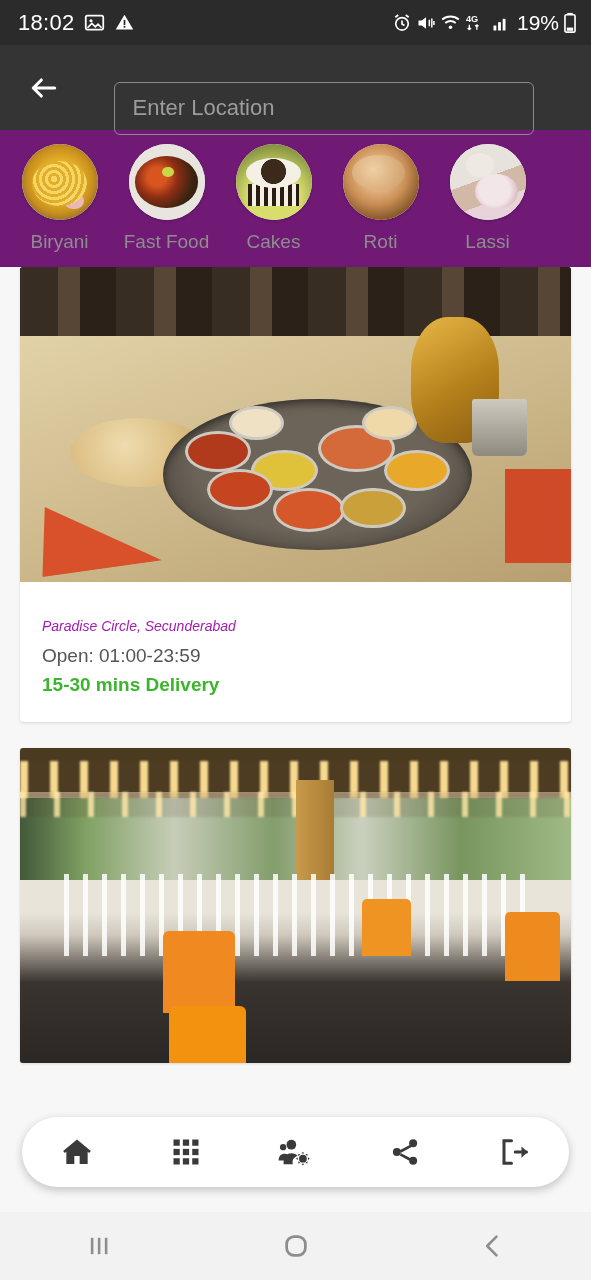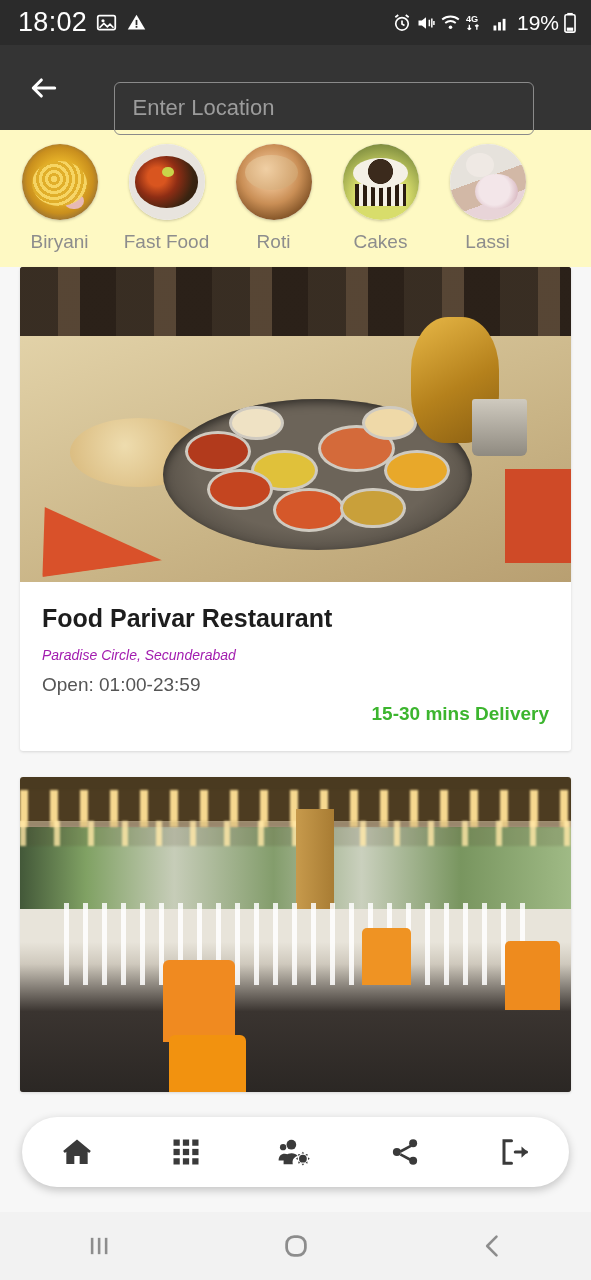--- a/index.html
+++ b/index.html
@@ -11,21 +11,21 @@
   }
   .phone { position: relative; width: 591px; height: 1280px; background: #f7f7f7; }
 
   
   .statusbar {
     height: 45px; background: #2b2b2b; color: #ffffff;
     display: flex; align-items: center; justify-content: space-between;
     padding: 0 14px 0 18px;
   }
   .sb-left { display: flex; align-items: center; gap: 9px; }
-  .sb-time { font-size: 27px; letter-spacing: .3px; }
+  .sb-time { font-size: 22px; letter-spacing: .3px; }
   .sb-right { display: flex; align-items: center; gap: 4px; }
   .sb-pct { font-size: 21px; margin-left: 2px; }
   .ico { display: inline-flex; align-items: center; justify-content: center; }
 
   
   .header {
     height: 85px; background: #343434;
     display: flex; align-items: center; padding: 0 16px;
   }
   .back-btn {
@@ -37,21 +37,21 @@
     width: 420px; height: 53px; background: transparent;
     border: 1px solid #8a8a8a; border-radius: 6px;
     color: #d8d8d8; font-size: 22px; padding: 0 18px;
     font-family: "Liberation Sans", sans-serif;
     outline: none;
   }
   .loc-input::placeholder { color: #9c9c9c; }
 
   
   .cats {
-    background: #fef9c3; height: 137px; display: flex; align-items: flex-start;
+    background: #701a75; height: 137px; display: flex; align-items: flex-start;
     padding: 14px 0 0 14px; gap: 16px; overflow: hidden;
   }
   .cat { width: 91px; flex: 0 0 91px; text-align: center; cursor: pointer; }
   .cat-circle {
     width: 76px; height: 76px; border-radius: 50%; margin: 0 auto;
     overflow: hidden; position: relative;
     box-shadow: 0 1px 3px rgba(0,0,0,.22);
     background: #ffffff;
   }
   .cat-label {
@@ -144,21 +144,21 @@
     background:#ef9323; border-radius:5px 5px 0 0; }
   .interior .chair3 { position:absolute; right:2%; top:52%; width:10%; height:22%;
     background:#ee8b1e; border-radius:5px 5px 0 0; }
   .interior .chair4 { position:absolute; left:27%; bottom:0; width:14%; height:18%;
     background:#f2920f; border-radius:6px 6px 0 0; }
 
   .card-body { padding: 22px 22px 26px 22px; }
   .r-name { font-size: 25px; font-weight: bold; color: #1d1d1d; }
   .r-addr { font-size: 14px; color: #a21caf; margin-top: 14px; font-style: italic; }
   .r-open { font-size: 19px; color: #555555; margin-top: 11px; }
-  .r-delivery { font-size: 19px; font-weight: bold; margin-top: 7px; text-align: right; }
+  .r-delivery { font-size: 19px; font-weight: bold; margin-top: 7px; }
 
   
   .fab-nav {
     position: absolute; left: 22px; right: 22px; bottom: 93px;
     height: 70px; background: #ffffff; border-radius: 38px;
     display: flex; align-items: center; justify-content: space-around;
     box-shadow: 0 3px 10px rgba(0,0,0,.22);
   }
   .fab-item { width: 64px; height: 64px; display: flex; align-items: center; justify-content: center; cursor: pointer; }
 
@@ -258,29 +258,29 @@
       <div class="cat-label">Biryani</div>
     </div>
     <div class="cat">
       <div class="cat-circle">
           <div class="art fastfood"></div>
         </div>
       <div class="cat-label">Fast Food</div>
     </div>
     <div class="cat">
       <div class="cat-circle">
+          <div class="art cakes"></div>
+        </div>
+      <div class="cat-label">Cakes</div>
+    </div>
+    <div class="cat">
+      <div class="cat-circle">
           <div class="art roti"></div>
         </div>
       <div class="cat-label">Roti</div>
-    </div>
-    <div class="cat">
-      <div class="cat-circle">
-          <div class="art cakes"></div>
-        </div>
-      <div class="cat-label">Cakes</div>
     </div>
     <div class="cat">
       <div class="cat-circle">
           <div class="art lassi"></div>
         </div>
       <div class="cat-label">Lassi</div>
     </div>
   </div>
 
   <div class="content">
@@ -299,21 +299,20 @@
         <div class="bowl" style="left:46%;top:70%;width:13%;height:14%;background:#d5582a;"></div>
         <div class="bowl" style="left:58%;top:70%;width:12%;height:13%;background:#c9a03a;"></div>
         <div class="bowl" style="left:38%;top:44%;width:10%;height:11%;background:#efe2c4;"></div>
         <div class="bowl" style="left:62%;top:44%;width:10%;height:11%;background:#efd9a8;"></div>
         <div class="teapot"></div>
         <div class="cup"></div>
         <div class="napkin-l"></div>
         <div class="napkin-r"></div>
       </div>
       <div class="card-body">
-        <div class="r-name">Food Parivar Restaurant</div>
         <div class="r-addr">Paradise Circle, Secunderabad</div>
         <div class="r-open">Open: 01:00-23:59</div>
         <div class="r-delivery" style="color:#3cb52e">15-30 mins Delivery</div>
       </div>
     </div>
 
     <div class="card">
       <div class="card-img interior">
         <div class="glass"></div>
         <div class="lights"></div>

